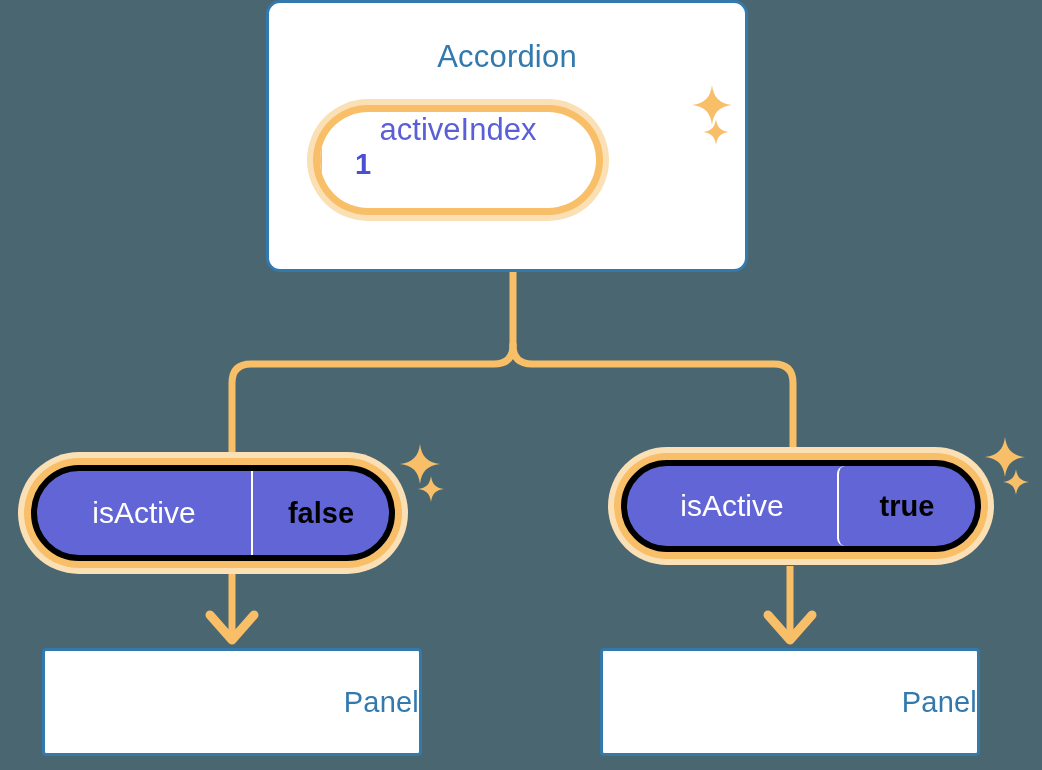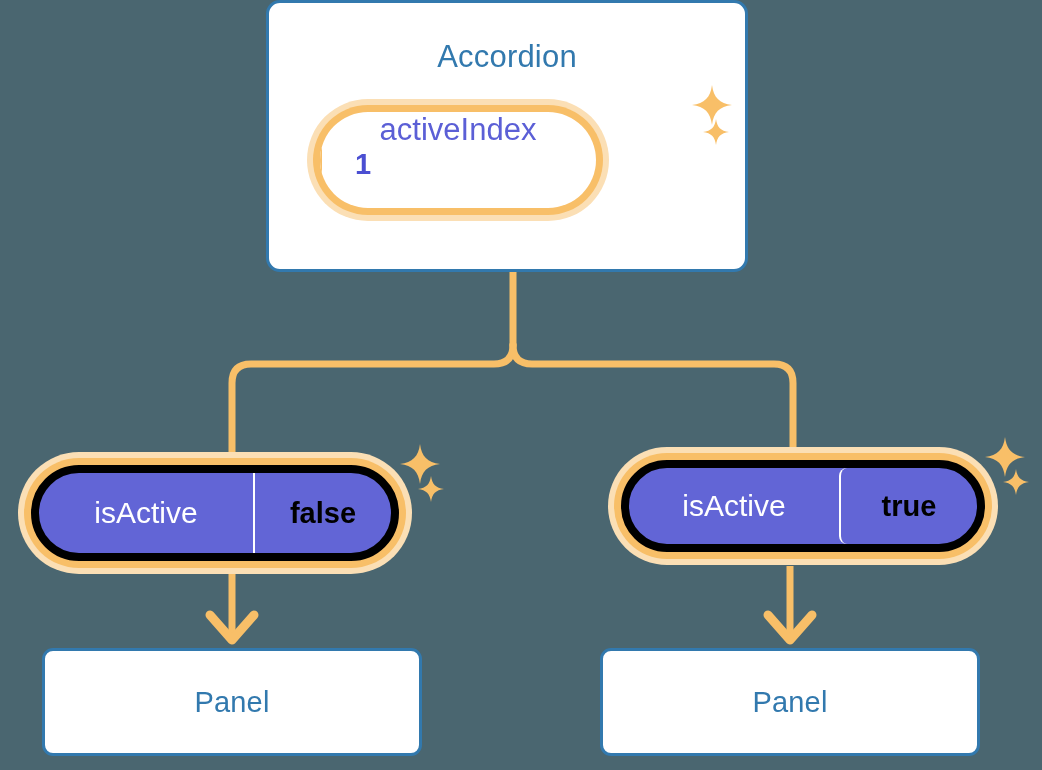--- a/index.html
+++ b/index.html
@@ -55,24 +55,24 @@
     height: 272px;
     border-radius: 14px;
   }
   #accordion-card .card-title {
     margin-top: 36px;
   }
 
   .panel-card {
     width: 380px;
     height: 108px;
-    border-radius: 11px;
+    border-radius: 4px;
     display: flex;
     align-items: center;
-    justify-content: center;
+    justify-content: flex-end;
   }
   #panel-left  { left: 42px;  top: 648px; }
   #panel-right { left: 600px; top: 648px; }
   .panel-card .card-title { font-size: 29px; margin: 0; }
 
   
   .pill-wrap {
     position: absolute;
     z-index: 3;
     display: flex;
@@ -124,21 +124,21 @@
   .pill-light .pill-val {
     color: #4b4fd2;
     font-size: 29px;
     font-weight: 700;
     border-left: 2px solid #f8bf68;
   }
 
   
   .pill-filled .pill-body {
     background: #6265d6;
-    border: 8px solid #000000;
+    border: 6px solid #000000;
   }
   .pill-filled .pill-key {
     color: #ffffff;
     font-size: 30px;
     font-weight: 400;
   }
   .pill-filled .pill-val {
     color: #000000;
     font-size: 29px;
     font-weight: 700;

